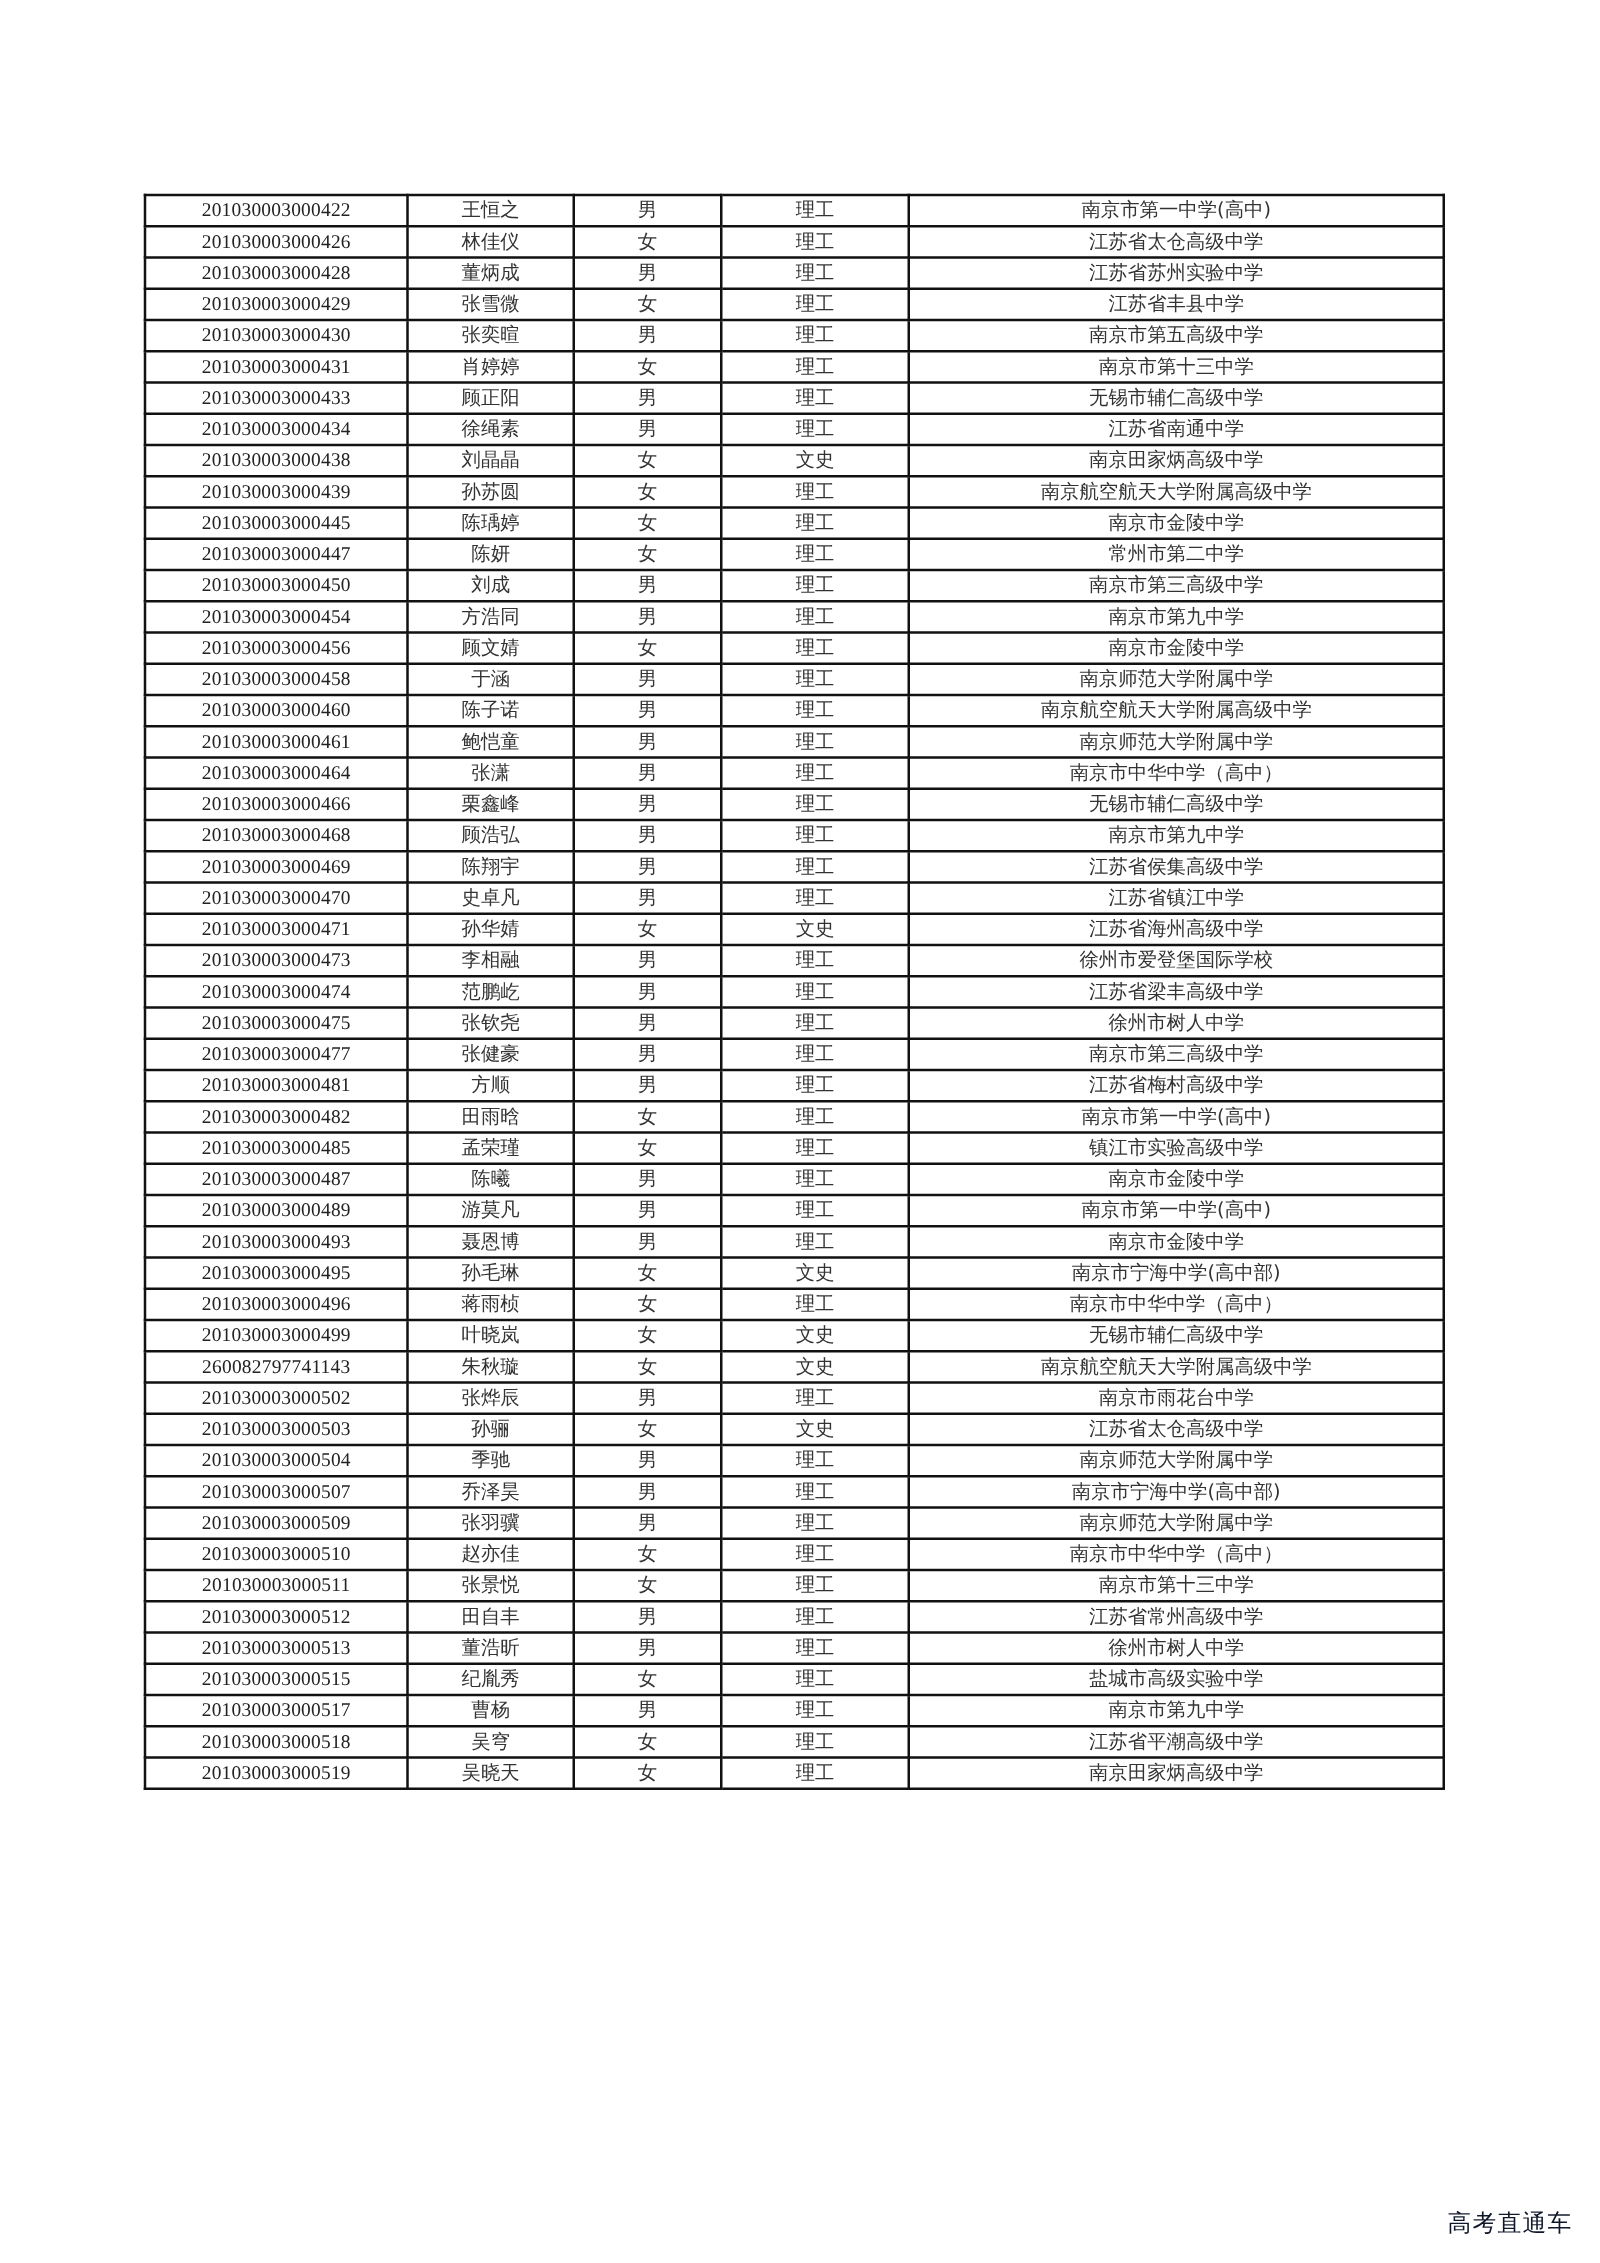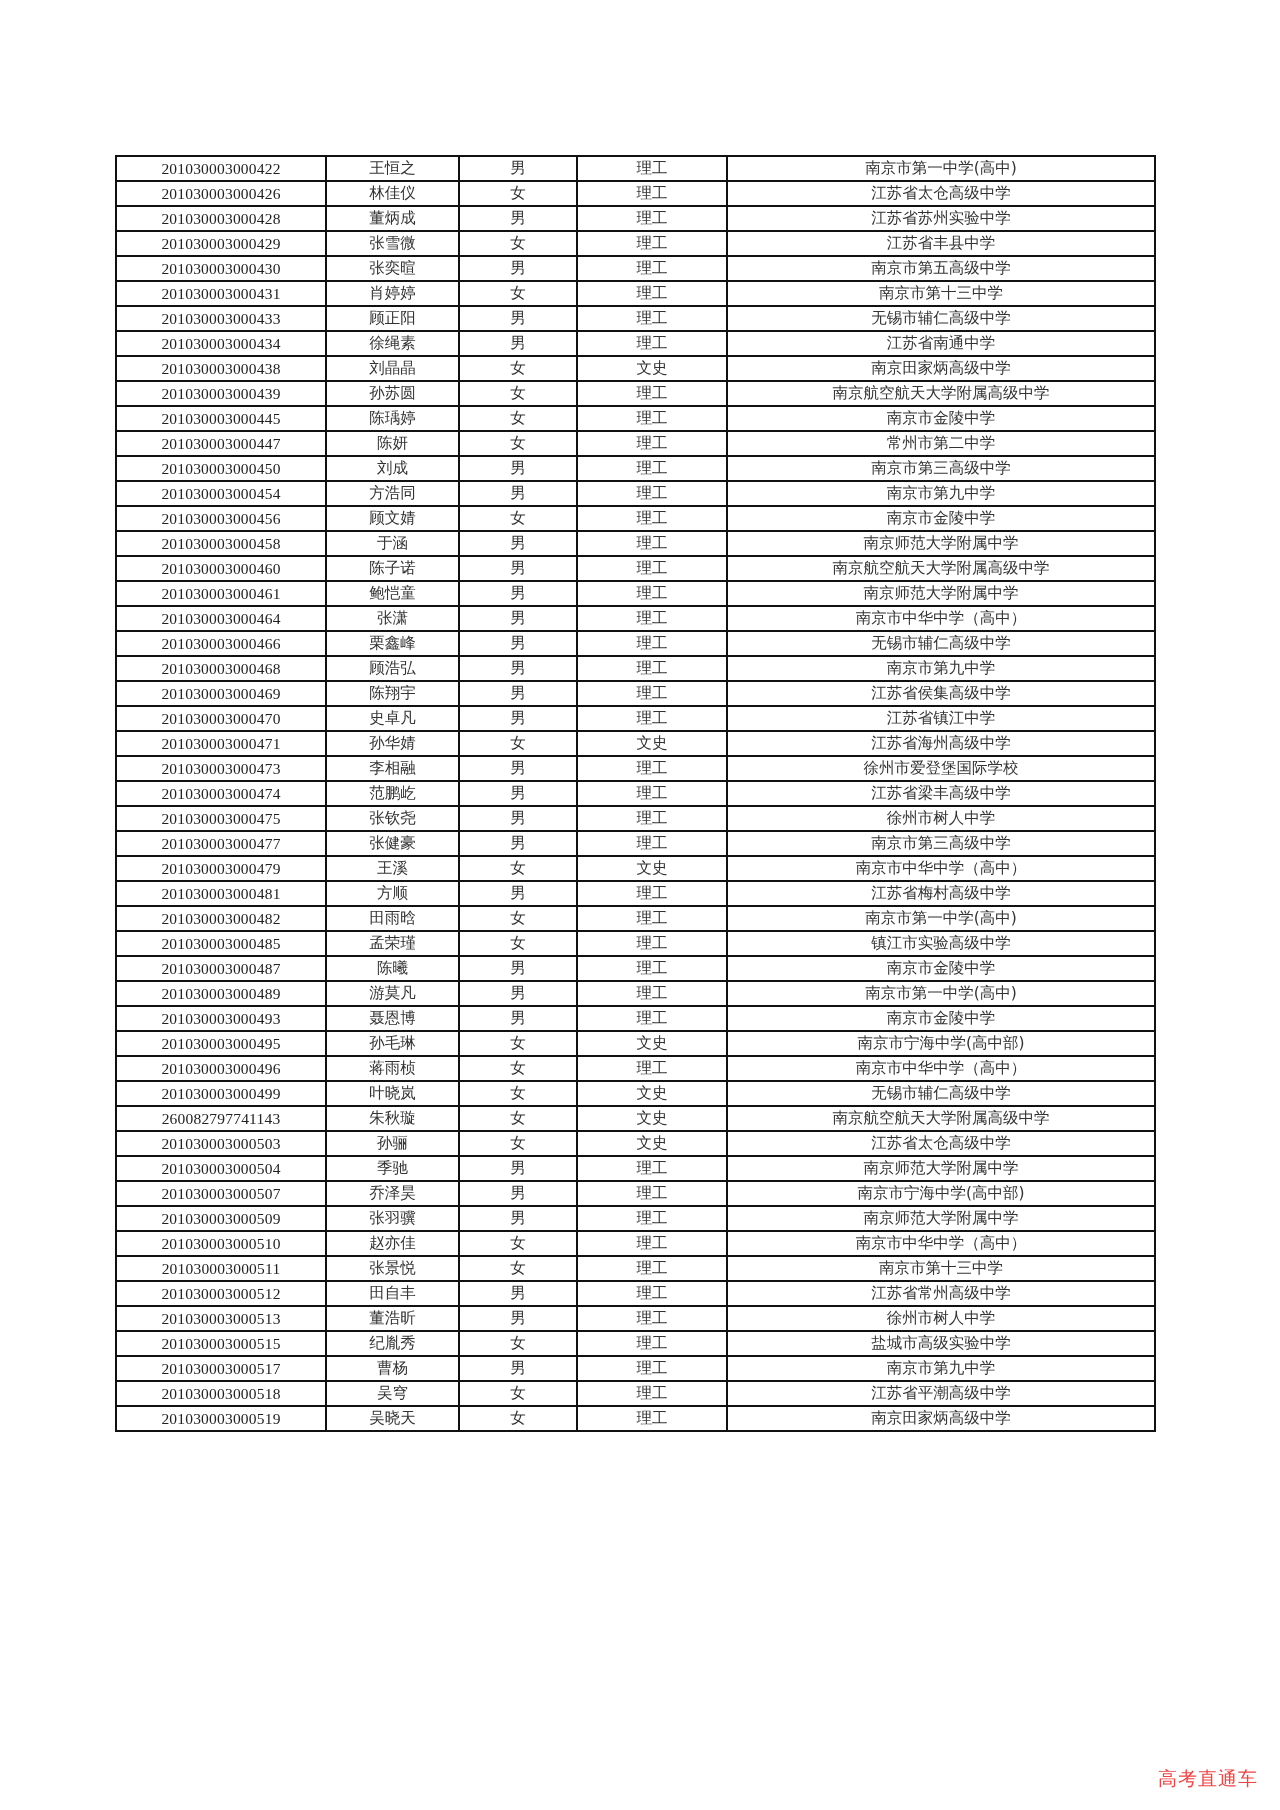--- a/index.html
+++ b/index.html
@@ -19,21 +19,21 @@
   col.c-id { width: 210px; }
   col.c-name { width: 133px; }
   col.c-sex { width: 118px; }
   col.c-track { width: 150px; }
   col.c-school { width: 428px; }
   td.id { font-family: "Liberation Serif", "DejaVu Serif", serif; font-size: 16.5px; letter-spacing: 0.2px; }
   td.name, td.sex, td.track, td.school { font-family: "DejaVu Sans", "Liberation Sans", sans-serif; font-size: 15.5px; color: #333; }
   .watermark {
     position: absolute; right: 22px; top: 1766px;
     font-family: "DejaVu Sans", "Liberation Sans", sans-serif;
-    font-size: 19px; color: #ef4444; letter-spacing: 1px;
+    font-size: 19px; color: #0f172a; letter-spacing: 1px;
   }
 </style>
 </head>
 <body>
 
 <div class="page">
   <table class="roster">
     <colgroup>
       <col class="c-id">
         <col class="c-name">
@@ -233,27 +233,20 @@
         <td class="school">徐州市树人中学</td>
       </tr>
         <tr style="">
         <td class="id">201030003000477</td>
         <td class="name">张健豪</td>
         <td class="sex">男</td>
         <td class="track">理工</td>
         <td class="school">南京市第三高级中学</td>
       </tr>
         <tr style="">
-        <td class="id">201030003000479</td>
-        <td class="name">王溪</td>
-        <td class="sex">女</td>
-        <td class="track">文史</td>
-        <td class="school">南京市中华中学（高中）</td>
-      </tr>
-        <tr style="">
         <td class="id">201030003000481</td>
         <td class="name">方顺</td>
         <td class="sex">男</td>
         <td class="track">理工</td>
         <td class="school">江苏省梅村高级中学</td>
       </tr>
         <tr style="">
         <td class="id">201030003000482</td>
         <td class="name">田雨晗</td>
         <td class="sex">女</td>
@@ -308,20 +301,27 @@
         <td class="sex">女</td>
         <td class="track">文史</td>
         <td class="school">无锡市辅仁高级中学</td>
       </tr>
         <tr style="">
         <td class="id">260082797741143</td>
         <td class="name">朱秋璇</td>
         <td class="sex">女</td>
         <td class="track">文史</td>
         <td class="school">南京航空航天大学附属高级中学</td>
+      </tr>
+        <tr style="">
+        <td class="id">201030003000502</td>
+        <td class="name">张烨辰</td>
+        <td class="sex">男</td>
+        <td class="track">理工</td>
+        <td class="school">南京市雨花台中学</td>
       </tr>
         <tr style="">
         <td class="id">201030003000503</td>
         <td class="name">孙骊</td>
         <td class="sex">女</td>
         <td class="track">文史</td>
         <td class="school">江苏省太仓高级中学</td>
       </tr>
         <tr style="">
         <td class="id">201030003000504</td>

